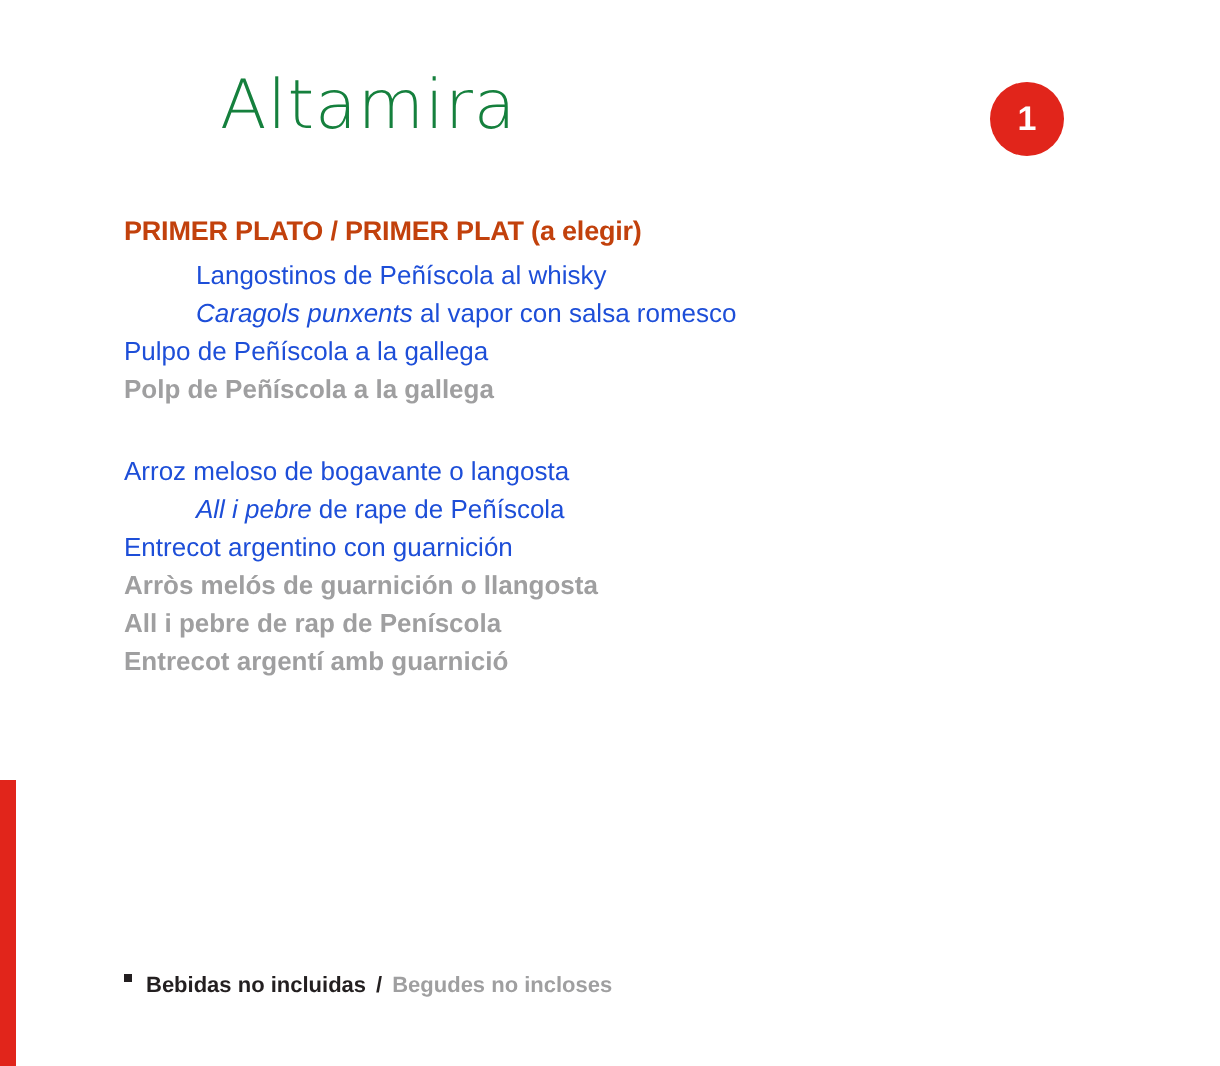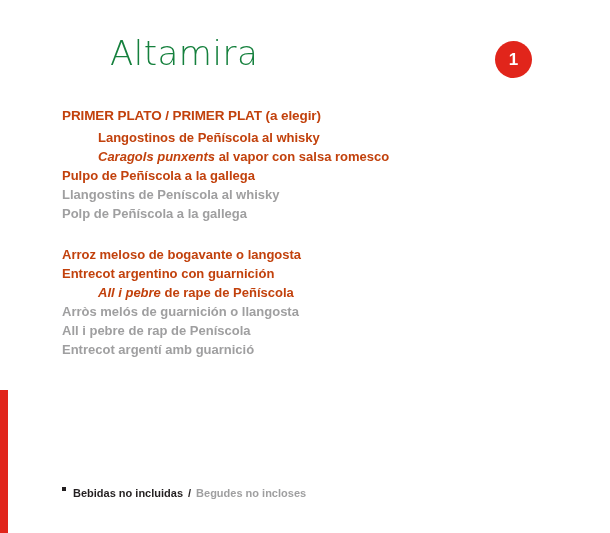--- a/index.html
+++ b/index.html
@@ -72,22 +72,22 @@
     font-size: 13.5px;
     font-weight: bold;
     letter-spacing: -0.1px;
     margin-bottom: 5px;
     font-family: "Liberation Sans", sans-serif;
   }
 
   .line {
     font-size: 13px;
     line-height: 19px;
-    font-weight: bold;
-    color: #c2410c;
+    font-weight: normal;
+    color: #1d4ed8;
     white-space: nowrap;
   }
 
   .line.secondary {
     color: #9f9fa0;
     font-weight: bold;
   }
 
   .line .ital {
     font-style: italic;
@@ -130,28 +130,27 @@
 
 <div class="badge">1</div>
 
 <div class="content">
 
   <div class="section">
     <div class="section-title">PRIMER PLATO / PRIMER PLAT (a elegir)</div>
     <div class="line"><span class="ital"></span><span>Langostinos de Peñíscola al whisky</span></div>
     <div class="line"><span class="ital">Caragols punxents</span><span> al vapor con salsa romesco</span></div>
     <div class="line"><span>Pulpo de Peñíscola a la gallega</span></div>
-    <div class="line secondary"><span>Llangostins de Peníscola al whisky</span></div>
     <div class="line secondary"><span>Polp de Peñíscola a la gallega</span></div>
   </div>
 
   <div class="section">
     <div class="line"><span>Arroz meloso de bogavante o langosta</span></div>
+    <div class="line"><span class="ital">All i pebre</span><span> de rape de Peñíscola</span></div>
     <div class="line"><span>Entrecot argentino con guarnición</span></div>
-    <div class="line"><span class="ital">All i pebre</span><span> de rape de Peñíscola</span></div>
     <div class="line secondary"><span>Arròs melós de guarnición o llangosta</span></div>
     <div class="line secondary"><span>All i pebre de rap de Peníscola</span></div>
     <div class="line secondary"><span>Entrecot argentí amb guarnició</span></div>
   </div>
 
 
 </div>
 
 <div class="footnote">
   <span class="bullet"></span>

